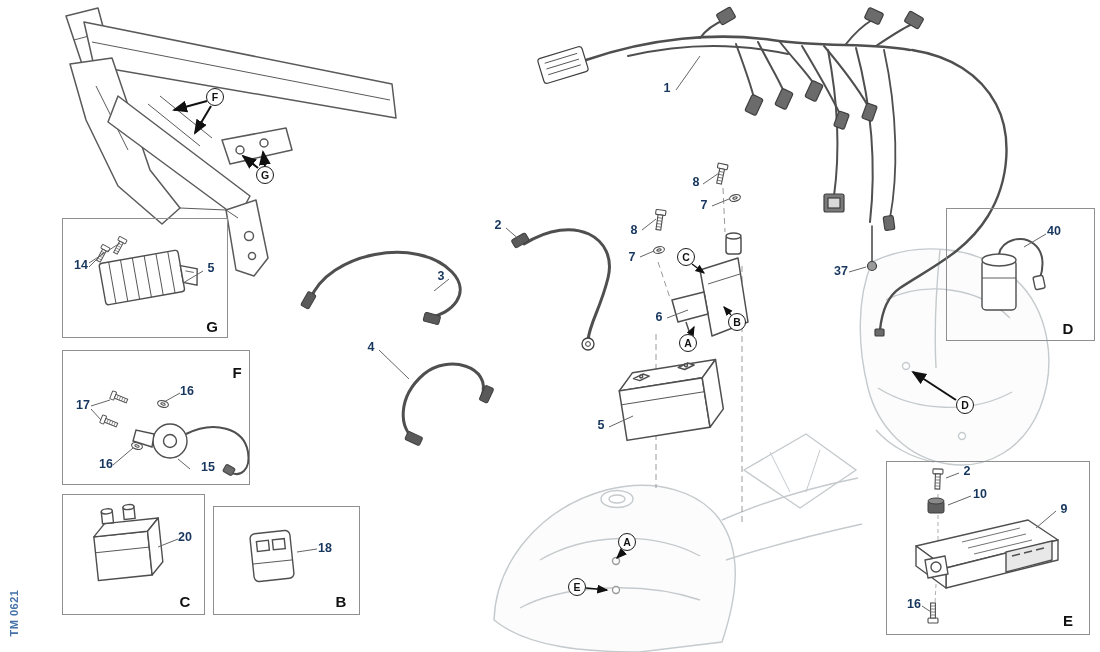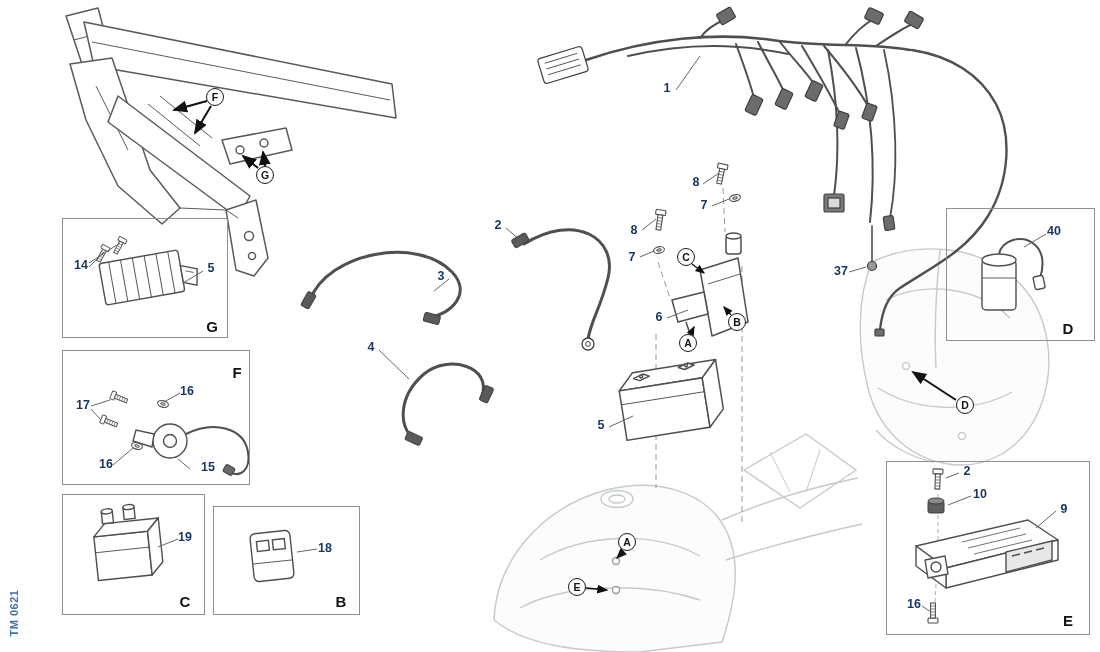--- a/index.html
+++ b/index.html
@@ -304,21 +304,21 @@
   <div class="num" style="left:1064px; top:509px">9</div>
   <div class="num" style="left:967px; top:471px">2</div>
   <div class="num" style="left:980px; top:494px">10</div>
   <div class="num" style="left:914px; top:604px">16</div>
   <div class="num" style="left:211px; top:268px">5</div>
   <div class="num" style="left:81px;  top:265px">14</div>
   <div class="num" style="left:208px; top:467px">15</div>
   <div class="num" style="left:187px; top:391px">16</div>
   <div class="num" style="left:106px; top:464px">16</div>
   <div class="num" style="left:83px;  top:405px">17</div>
-  <div class="num" style="left:185px; top:537px">19</div>
+  <div class="num" style="left:185px; top:537px">20</div>
   <div class="num" style="left:325px; top:548px">18</div>
   <div class="num" style="left:1054px; top:231px">40</div>
   <div class="num" style="left:841px; top:271px">37</div>
 
   <div class="circ" style="left:215px; top:97px">F</div>
   <div class="circ" style="left:265px; top:175px">G</div>
   <div class="circ" style="left:686px; top:257px">C</div>
   <div class="circ" style="left:737px; top:322px">B</div>
   <div class="circ" style="left:688px; top:343px">A</div>
   <div class="circ" style="left:965px; top:405px">D</div>

